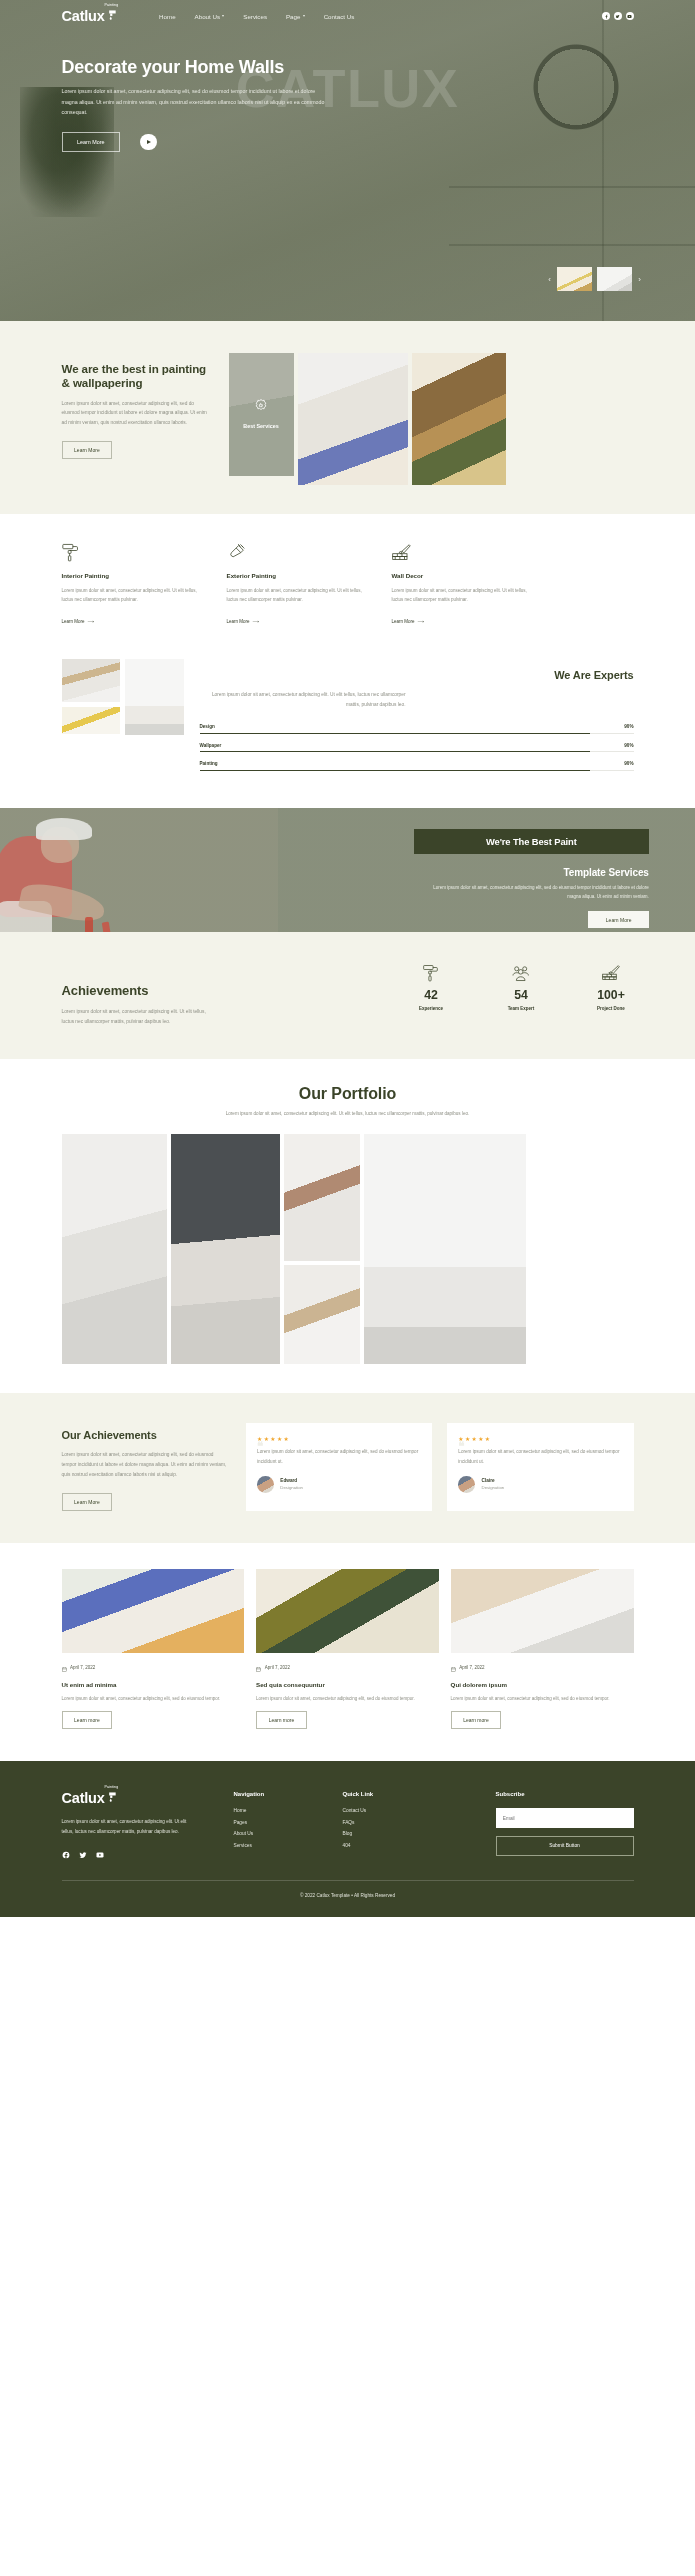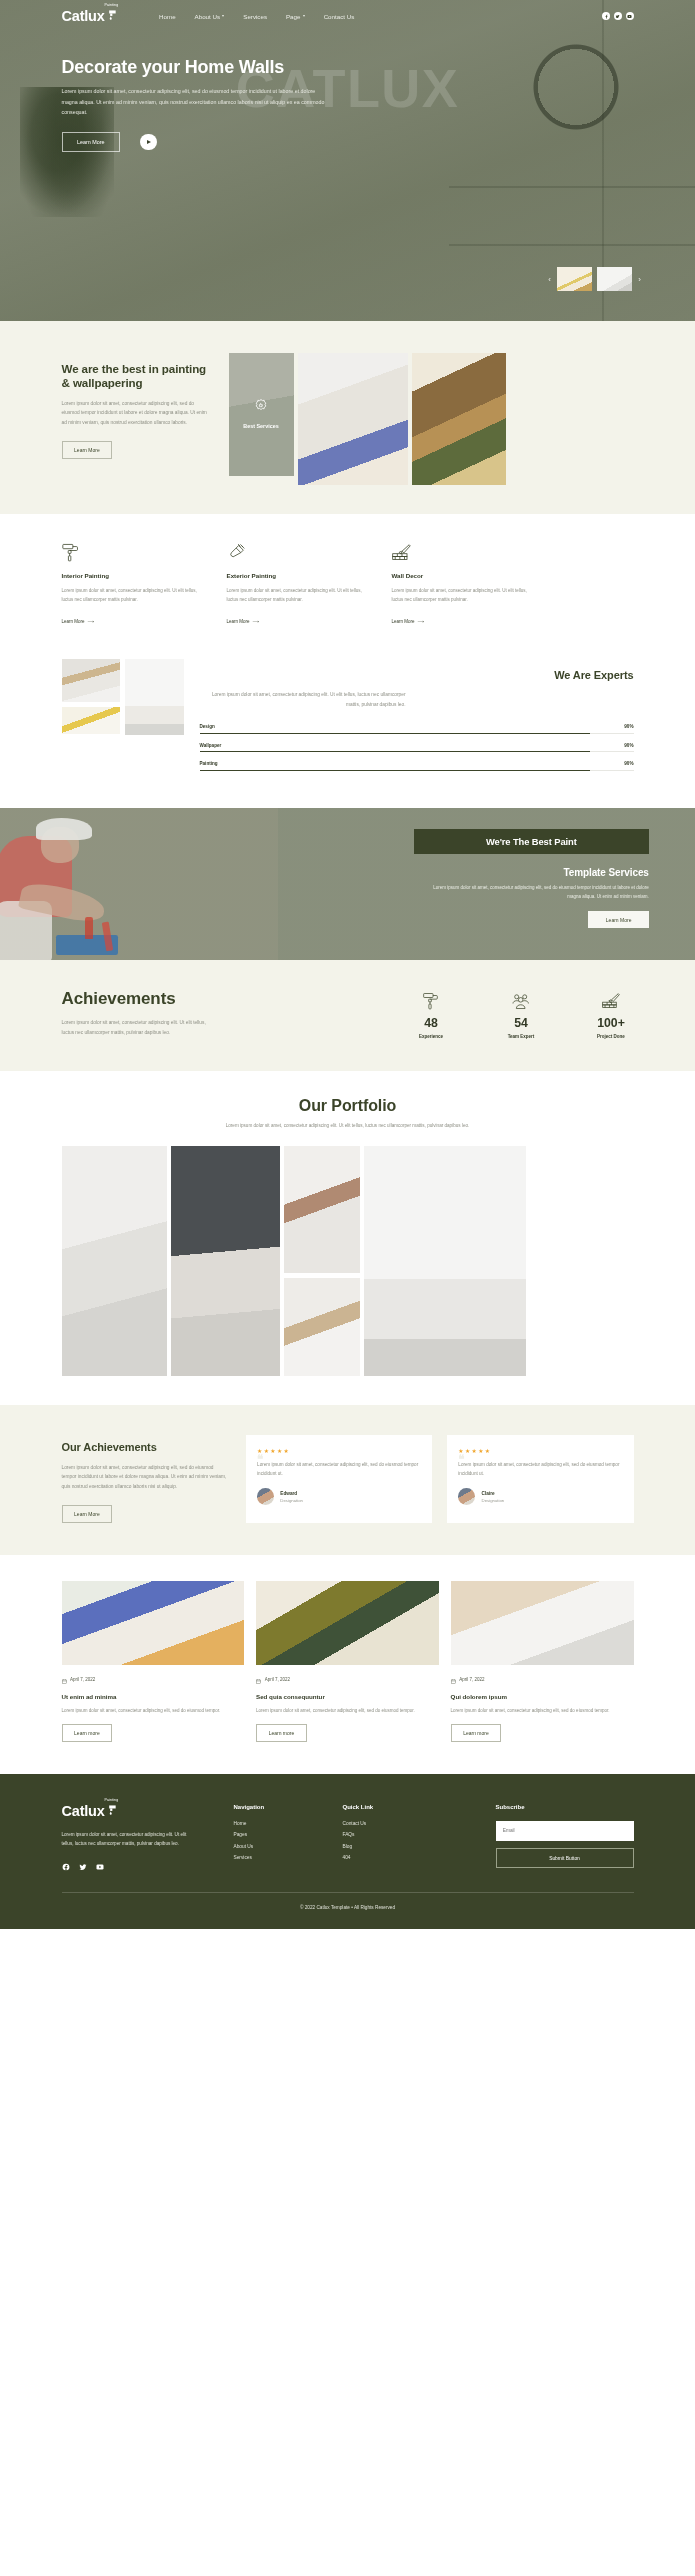--- a/index.html
+++ b/index.html
@@ -164,21 +164,21 @@
   .exp-copy .h2-dark { font-size:11px; }
   .exp-copy .body-sm { margin:8px 0 14.5px; max-width:206px; }
   .bar { margin-bottom:8.7px; }
   .bar-top { display:flex; justify-content:space-between; align-items:baseline; }
   .bar-label { font-size:4.6px; font-weight:700; color:#333a26; }
   .bar-pct { font-size:4.6px; font-weight:700; color:#333a26; }
   .bar-track { height:1.2px; background:#e7e7e2; margin-top:3.6px; }
   .bar-fill { height:100%; background:#3b4429; }
 
   
-  .sec-paint { position:relative; height:152px; overflow:hidden; background:#77806a;padding-left:35px; }
+  .sec-paint { position:relative; height:124px; overflow:hidden; background:#77806a;padding-left:35px; }
   .paint-bg { position:absolute; inset:0;
     background: linear-gradient(rgba(97,106,84,.55), rgba(97,106,84,.55)),
                 linear-gradient(to right, #c8c5b5 0 40%, #b9bdad 40% 100%); }
   .painter {
     position:absolute; left:0; top:0; width:152px; height:152px;
   }
   .painter .shirt {
     position:absolute; left:-4.3px; top:27.5px; width:76px; height:81px;
     background:#c9655c; border-radius:42% 20% 8% 14%; opacity:.85;
   }
@@ -226,21 +226,21 @@
   .paint-btn-wrap { text-align:right; margin:8.7px 2.2px 0 0; }
   .btn-light {
     display:inline-block; background:#f7f7f2; color:#3b4429;
     padding:5.8px 17.4px; font-size:5px; border:0; cursor:pointer;
   }
 
   
   .sec-ach { background:#f3f3ea; padding:29px 0 32px; }
   .ach-row { display:flex; align-items:flex-start; }
   .ach-left { width:174px; }
-  .ach-left .h2-dark { font-size:17px; }
+  .ach-left .h2-dark { font-size:13px;margin-top:22px; }
   .ach-left .body-sm { margin-top:8px; max-width:145px; }
   .ach-stats { display:flex; gap:45px; margin-left:auto; padding-top:2.9px; }
   .stat { text-align:center; width:45px; }
   .stat .ico { height:19px; margin-bottom:5.8px; }
   .stat .num { font-size:12.3px; font-weight:700; color:#333a26; line-height:1; }
   .stat .cap { font-size:4.5px; color:#333a26; margin-top:5px; font-weight:700; }
 
   
   .sec-portfolio { background:#fff; padding:26px 0 29px; }
   .sec-head { text-align:center; margin-bottom:16px; }
@@ -565,21 +565,21 @@
           <div class="stat">
             <div class="ico">
               <svg width="16" height="19" viewBox="0 0 24 28" fill="none" stroke="#3b4429" stroke-width="1.1">
                   <rect x="1" y="2" width="14" height="6" rx="1"></rect>
                   <path d="M15 5h5a1.5 1.5 0 0 1 1.5 1.5V9a1.5 1.5 0 0 1-1.5 1.5h-9"></path>
                   <rect x="8.5" y="10.5" width="4" height="4" rx=".6"></rect>
                   <path d="M10.5 14.5v3.5"></path>
                   <rect x="8.8" y="18" width="3.4" height="7" rx=".8"></rect>
                 </svg>
             </div>
-            <div class="num">48</div>
+            <div class="num">42</div>
             <div class="cap">Experience</div>
           </div>
 
           <div class="stat">
             <div class="ico">
               <svg width="17.4" height="19" viewBox="0 0 26 26" fill="none" stroke="#3b4429" stroke-width="1.1">
                   <circle cx="7" cy="6" r="3"></circle>
                   <circle cx="19" cy="6" r="3"></circle>
                   <circle cx="13" cy="10.5" r="3.4"></circle>
                   <path d="M1.5 16c0-2.6 2.4-4.2 5.5-4.2 1.1 0 2.1.2 2.9.6"></path>

